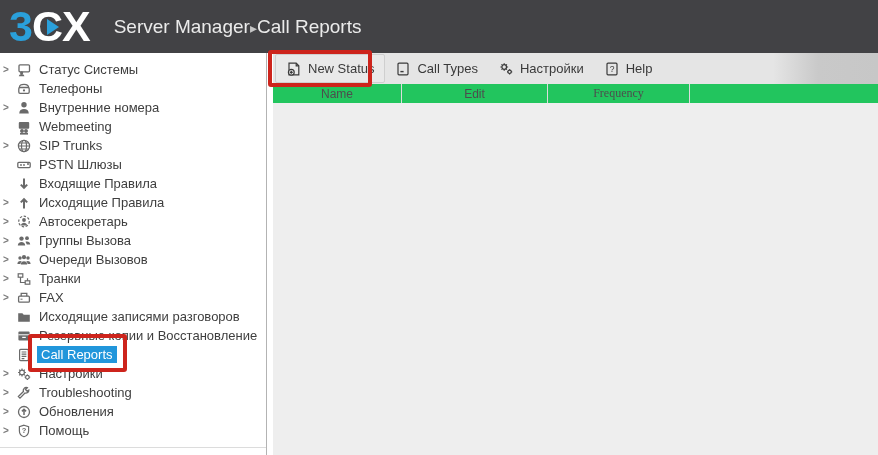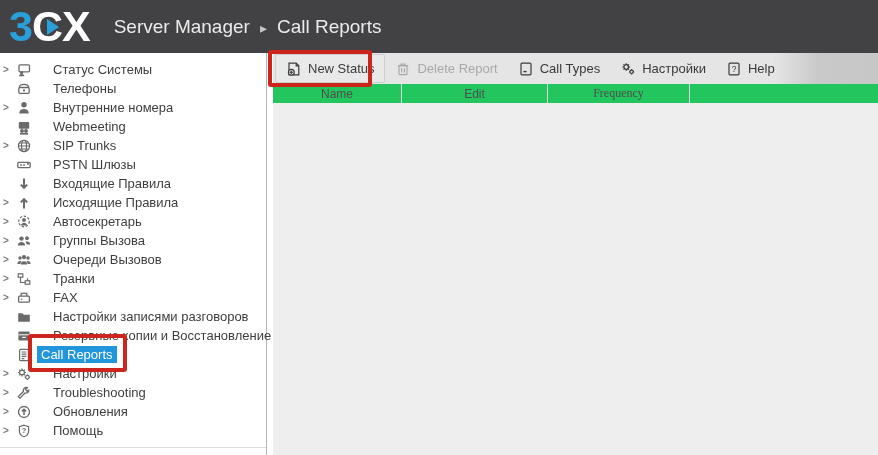--- a/index.html
+++ b/index.html
@@ -10,38 +10,38 @@
   .topbar{position:absolute;top:0;left:0;right:0;height:53px;background:#424245;
           display:flex;align-items:center;}
   .logo{display:flex;align-items:baseline;margin-left:9px;font-weight:bold;
         font-size:43px;line-height:1;letter-spacing:-1px;}
   .logo .l3{color:#2aa0db;}
   .logo .lc{color:#ffffff;position:relative;display:inline-block;}
   .logo .lc .tri{position:absolute;right:3px;top:14px;width:0;height:0;
         border-left:12px solid #2aa0db;border-top:8px solid transparent;
         border-bottom:8px solid transparent;}
   .logo .lx{color:#ffffff;}
-  .breadcrumb{display:flex;align-items:center;margin-left:24px;gap:10px;
+  .breadcrumb{display:flex;align-items:center;margin-left:24px;
         font-size:19px;color:#ebebeb;}
   .breadcrumb .sep{font-size:14px;color:#c6c6c6;padding-top:2px;}
 
   
   .sidebar{position:absolute;top:53px;left:0;width:267px;bottom:0;background:#ffffff;
            border-right:1px solid #b3b3b3;box-sizing:border-box;padding-top:7px;}
   .sidebar::after{content:"";position:absolute;left:0;right:0;bottom:7px;
            border-top:1px solid #dcdcdc;}
   .nav-item{height:19px;display:flex;align-items:center;font-size:13px;color:#3e3e3e;
            white-space:nowrap;cursor:default;}
   .chev{width:12px;padding-left:3px;font-size:10px;font-weight:bold;color:#7d7d7d;
            flex:0 0 auto;}
   .chev.empty{visibility:hidden;}
   .nav-icon{width:18px;height:16px;flex:0 0 auto;display:flex;align-items:center;
            justify-content:center;color:#6a6a6a;}
   .nav-icon svg{display:block;}
-  .nav-label{margin-left:20px;}
+  .nav-label{margin-left:6px;}
   .nav-label.selected{background:#2196db;color:#ffffff;padding:1px 4px;margin-left:4px;}
 
   
   .main{position:absolute;top:53px;left:273px;right:0;bottom:0;background:#eeeeee;}
   .toolbar{height:31px;display:flex;align-items:center;padding-left:2px;
            background:linear-gradient(90deg,#e5e5e5 0px,#e5e5e5 500px,#c9c9c9 545px,#c7c7c7 100%);}
   .tb-btn{display:flex;align-items:center;gap:6px;height:27px;padding:0 10px;
            font-size:13px;color:#3a3a3a;cursor:default;}
   .tb-btn.emph{background:#e9e9e9;border:1px solid #cfcfcf;border-radius:2px;}
   .tb-btn.disabled{color:#a9a9a9;}
@@ -238,21 +238,21 @@
       <span class="nav-label">FAX</span>
     </div>
 
     <div class="nav-item">
       <span class="chev empty"></span>
       <span class="nav-icon">
         <svg width="16" height="16" viewBox="0 0 16 16">
             <path d="M2.2 4.2h4.2l1.3 1.6h6.1v7H2.2z" fill="currentColor"></path>
           </svg>
       </span>
-      <span class="nav-label">Настройки записями разговоров</span>
+      <span class="nav-label">Исходящие записями разговоров</span>
     </div>
 
     <div class="nav-item">
       <span class="chev empty"></span>
       <span class="nav-icon">
         <svg width="16" height="16" viewBox="0 0 16 16">
             <rect x="2.4" y="3.6" width="11.2" height="8.8" rx="1" fill="currentColor"></rect>
             <path d="M2.4 6.8h11.2" stroke="#ffffff" stroke-width="1"></path>
             <path d="M6.2 9.4h3.6" stroke="#ffffff" stroke-width="1.2"></path>
           </svg>
@@ -328,30 +328,20 @@
               <path d="M3 2.2h7.2l2.6 2.6v9H3z"></path>
               <path d="M10.2 2.2v2.6h2.6"></path>
               <circle cx="5.3" cy="11.3" r="2.9" fill="#e9e9e9"></circle>
               <path d="M5.3 9.8v3M3.8 11.3h3" stroke-width="1.3"></path>
             </svg>
         </span>
         <span>New Status</span>
       </div>
 
 
-      <div class="tb-btn disabled">
-        <span>
-          <svg width="16" height="16" viewBox="0 0 16 16" fill="none" stroke="currentColor" stroke-width="1.2">
-              <path d="M2.8 4.6h10.4M6 4.6V3.2h4v1.4"></path>
-              <rect x="4" y="4.6" width="8" height="9" rx="0.8"></rect>
-              <path d="M6.6 7v4.4M9.4 7v4.4"></path>
-            </svg>
-        </span>
-        <span>Delete Report</span>
-      </div>
 
       <div class="tb-btn">
         <span>
           <svg width="16" height="16" viewBox="0 0 16 16" fill="none" stroke="currentColor" stroke-width="1.2">
               <rect x="3" y="2.2" width="10" height="11.6" rx="1"></rect>
               <path d="M5.4 10.6h3.2" stroke-width="1.4"></path>
             </svg>
         </span>
         <span>Call Types</span>
       </div>

